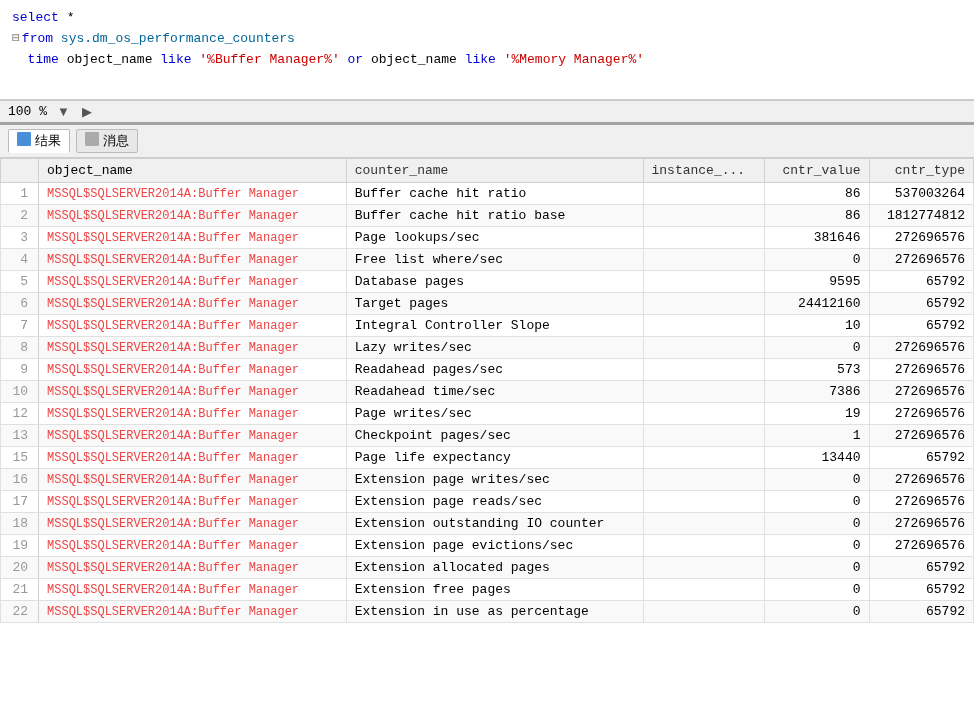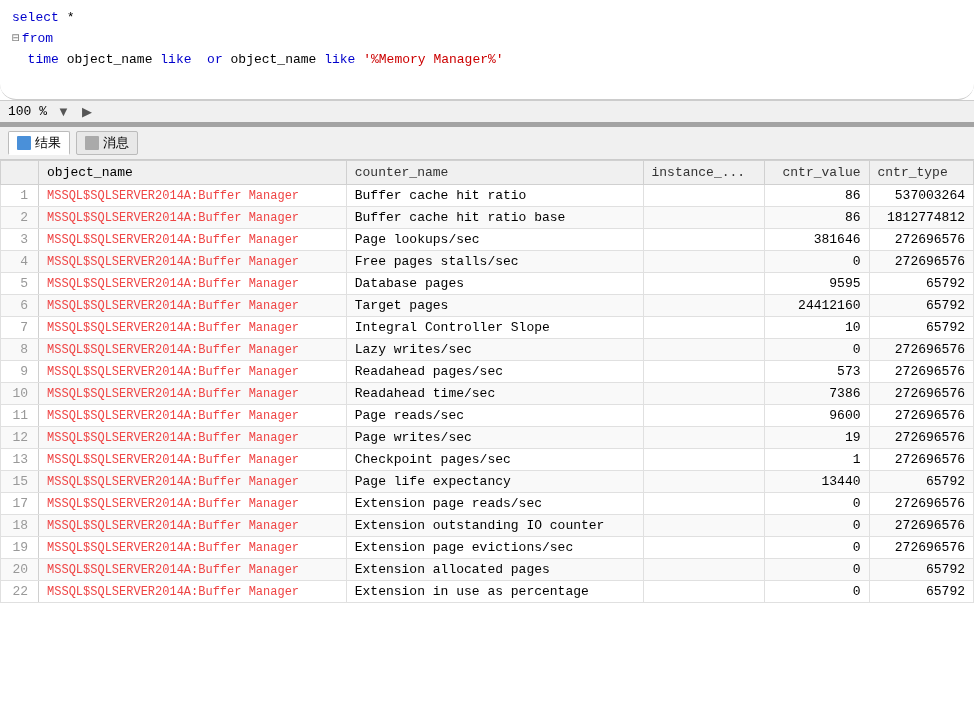--- a/index.html
+++ b/index.html
@@ -13,41 +13,40 @@
       overflow: hidden;
     }
 
     
     .sql-editor {
       background: #fff;
       padding: 8px 12px;
       border-bottom: 1px solid #ccc;
       line-height: 1.6;
       min-height: 100px;
-      border-radius: 16px;
     }
     .sql-line {
       display: flex;
       align-items: flex-start;
     }
     .sql-minus {
       color: #888;
       margin-right: 2px;
     }
     .kw { color: #0000cc; font-weight: normal; }
     .kw2 { color: #0000cc; }
     .fn { color: #006699; }
     .str { color: #cc0000; }
     .plain { color: #000; }
 
     
     .toolbar {
       background: #f0f0f0;
       border-top: 1px solid #ccc;
-      border-bottom: 5px solid #a3a3a3;
+      border-bottom: 3px solid #a3a3a3;
       padding: 3px 8px;
       display: flex;
       align-items: center;
       gap: 8px;
     }
     .zoom-display {
       font-size: 13px;
       color: #000;
     }
     .zoom-btn {
@@ -63,21 +62,21 @@
     .tab-bar {
       background: #f0f0f0;
       border-bottom: 1px solid #ccc;
       display: flex;
       align-items: center;
       padding: 4px 8px;
       gap: 6px;
     }
     .tab-item {
       display: flex;
-      align-items: center;
+      align-items: flex-start;
       gap: 4px;
       padding: 2px 8px;
       border: 1px solid #bbb;
       background: #e8e8e8;
       cursor: pointer;
       font-size: 13px;
       border-radius: 2px;
     }
     .tab-item.active {
       background: #fff;
@@ -131,38 +130,38 @@
       text-align: right;
       padding-right: 10px;
       min-width: 30px;
       background: #f5f5f5;
       border-right: 1px solid #d0d0d0;
     }
     .col-object { min-width: 280px; color: #000; font-family: 'Courier New', monospace; }
     .col-counter { min-width: 270px; margin-left: 28px; }
     .col-instance { min-width: 90px; }
     .col-cntrval { min-width: 90px; text-align: right; }
-    .col-cntrtype { min-width: 90px; }
+    .col-cntrtype { min-width: 90px; text-align: right; }
 
     td.object-name { color: #ef4444; font-size: 12px; }
     td.num-val { text-align: right; }
   </style>
 </head>
 <body>
 
 <div class="sql-editor">
   <div class="sql-line">
     <span class="kw">select</span>&nbsp;<span class="plain">*</span>
   </div>
   <div class="sql-line">
     <span class="sql-minus">⊟</span>
-    <span class="kw2">from</span>&nbsp;
+    <span class="kw2">from</span>&nbsp;<span class="fn">sys.dm_os_performance_counters</span>
   </div>
   <div class="sql-line">
-    &nbsp;&nbsp;<span class="kw2">time</span>&nbsp;<span class="plain">object_name</span>&nbsp;<span class="kw2">like</span>&nbsp;&nbsp;<span class="kw2">or</span>&nbsp;<span class="plain">object_name</span>&nbsp;<span class="kw2">like</span>&nbsp;<span class="str">'%Memory Manager%'</span>
+    &nbsp;&nbsp;<span class="kw2">time</span>&nbsp;<span class="plain">object_name</span>&nbsp;<span class="kw2">like</span>&nbsp;<span class="str">'%Buffer Manager%'</span>&nbsp;<span class="kw2">or</span>&nbsp;<span class="plain">object_name</span>&nbsp;<span class="kw2">like</span>&nbsp;<span class="str">'%Memory Manager%'</span>
   </div>
 </div>
 
 <div class="toolbar">
   <span class="zoom-display">100 %</span>
   <button class="zoom-btn">▼</button>
   <button class="zoom-btn">▶</button>
 </div>
 
 <div class="tab-bar">
@@ -209,21 +208,21 @@
           <td class="row-num">3</td>
           <td class="object-name col-object" style="font-family: &quot;Courier New&quot;, monospace; font-size: 12px;">MSSQL$SQLSERVER2014A:Buffer Manager</td>
           <td class="col-counter">Page lookups/sec</td>
           <td class="col-instance"></td>
           <td class="col-cntrval num-val">381646</td>
           <td class="col-cntrtype num-val">272696576</td>
         </tr>
         <tr>
           <td class="row-num">4</td>
           <td class="object-name col-object" style="font-family: &quot;Courier New&quot;, monospace; font-size: 12px;">MSSQL$SQLSERVER2014A:Buffer Manager</td>
-          <td class="col-counter">Free pages stalls/sec</td>
+          <td class="col-counter">Free list where/sec</td>
           <td class="col-instance"></td>
           <td class="col-cntrval num-val">0</td>
           <td class="col-cntrtype num-val">272696576</td>
         </tr>
         <tr>
           <td class="row-num">5</td>
           <td class="object-name col-object" style="font-family: &quot;Courier New&quot;, monospace; font-size: 12px;">MSSQL$SQLSERVER2014A:Buffer Manager</td>
           <td class="col-counter">Database pages</td>
           <td class="col-instance"></td>
           <td class="col-cntrval num-val">9595</td>
@@ -263,28 +262,20 @@
         </tr>
         <tr>
           <td class="row-num">10</td>
           <td class="object-name col-object" style="font-family: &quot;Courier New&quot;, monospace; font-size: 12px;">MSSQL$SQLSERVER2014A:Buffer Manager</td>
           <td class="col-counter">Readahead time/sec</td>
           <td class="col-instance"></td>
           <td class="col-cntrval num-val">7386</td>
           <td class="col-cntrtype num-val">272696576</td>
         </tr>
         <tr>
-          <td class="row-num">11</td>
-          <td class="object-name col-object" style="font-family: &quot;Courier New&quot;, monospace; font-size: 12px;">MSSQL$SQLSERVER2014A:Buffer Manager</td>
-          <td class="col-counter">Page reads/sec</td>
-          <td class="col-instance"></td>
-          <td class="col-cntrval num-val">9600</td>
-          <td class="col-cntrtype num-val">272696576</td>
-        </tr>
-        <tr>
           <td class="row-num">12</td>
           <td class="object-name col-object" style="font-family: &quot;Courier New&quot;, monospace; font-size: 12px;">MSSQL$SQLSERVER2014A:Buffer Manager</td>
           <td class="col-counter">Page writes/sec</td>
           <td class="col-instance"></td>
           <td class="col-cntrval num-val">19</td>
           <td class="col-cntrtype num-val">272696576</td>
         </tr>
         <tr>
           <td class="row-num">13</td>
           <td class="object-name col-object" style="font-family: &quot;Courier New&quot;, monospace; font-size: 12px;">MSSQL$SQLSERVER2014A:Buffer Manager</td>
@@ -295,20 +286,28 @@
         </tr>
         <tr>
           <td class="row-num">15</td>
           <td class="object-name col-object" style="font-family: &quot;Courier New&quot;, monospace; font-size: 12px;">MSSQL$SQLSERVER2014A:Buffer Manager</td>
           <td class="col-counter">Page life expectancy</td>
           <td class="col-instance"></td>
           <td class="col-cntrval num-val">13440</td>
           <td class="col-cntrtype num-val">65792</td>
         </tr>
         <tr>
+          <td class="row-num">16</td>
+          <td class="object-name col-object" style="font-family: &quot;Courier New&quot;, monospace; font-size: 12px;">MSSQL$SQLSERVER2014A:Buffer Manager</td>
+          <td class="col-counter">Extension page writes/sec</td>
+          <td class="col-instance"></td>
+          <td class="col-cntrval num-val">0</td>
+          <td class="col-cntrtype num-val">272696576</td>
+        </tr>
+        <tr>
           <td class="row-num">17</td>
           <td class="object-name col-object" style="font-family: &quot;Courier New&quot;, monospace; font-size: 12px;">MSSQL$SQLSERVER2014A:Buffer Manager</td>
           <td class="col-counter">Extension page reads/sec</td>
           <td class="col-instance"></td>
           <td class="col-cntrval num-val">0</td>
           <td class="col-cntrtype num-val">272696576</td>
         </tr>
         <tr>
           <td class="row-num">18</td>
           <td class="object-name col-object" style="font-family: &quot;Courier New&quot;, monospace; font-size: 12px;">MSSQL$SQLSERVER2014A:Buffer Manager</td>
@@ -322,20 +321,28 @@
           <td class="object-name col-object" style="font-family: &quot;Courier New&quot;, monospace; font-size: 12px;">MSSQL$SQLSERVER2014A:Buffer Manager</td>
           <td class="col-counter">Extension page evictions/sec</td>
           <td class="col-instance"></td>
           <td class="col-cntrval num-val">0</td>
           <td class="col-cntrtype num-val">272696576</td>
         </tr>
         <tr>
           <td class="row-num">20</td>
           <td class="object-name col-object" style="font-family: &quot;Courier New&quot;, monospace; font-size: 12px;">MSSQL$SQLSERVER2014A:Buffer Manager</td>
           <td class="col-counter">Extension allocated pages</td>
+          <td class="col-instance"></td>
+          <td class="col-cntrval num-val">0</td>
+          <td class="col-cntrtype num-val">65792</td>
+        </tr>
+        <tr>
+          <td class="row-num">21</td>
+          <td class="object-name col-object" style="font-family: &quot;Courier New&quot;, monospace; font-size: 12px;">MSSQL$SQLSERVER2014A:Buffer Manager</td>
+          <td class="col-counter">Extension free pages</td>
           <td class="col-instance"></td>
           <td class="col-cntrval num-val">0</td>
           <td class="col-cntrtype num-val">65792</td>
         </tr>
         <tr>
           <td class="row-num">22</td>
           <td class="object-name col-object" style="font-family: &quot;Courier New&quot;, monospace; font-size: 12px;">MSSQL$SQLSERVER2014A:Buffer Manager</td>
           <td class="col-counter">Extension in use as percentage</td>
           <td class="col-instance"></td>
           <td class="col-cntrval num-val">0</td>

